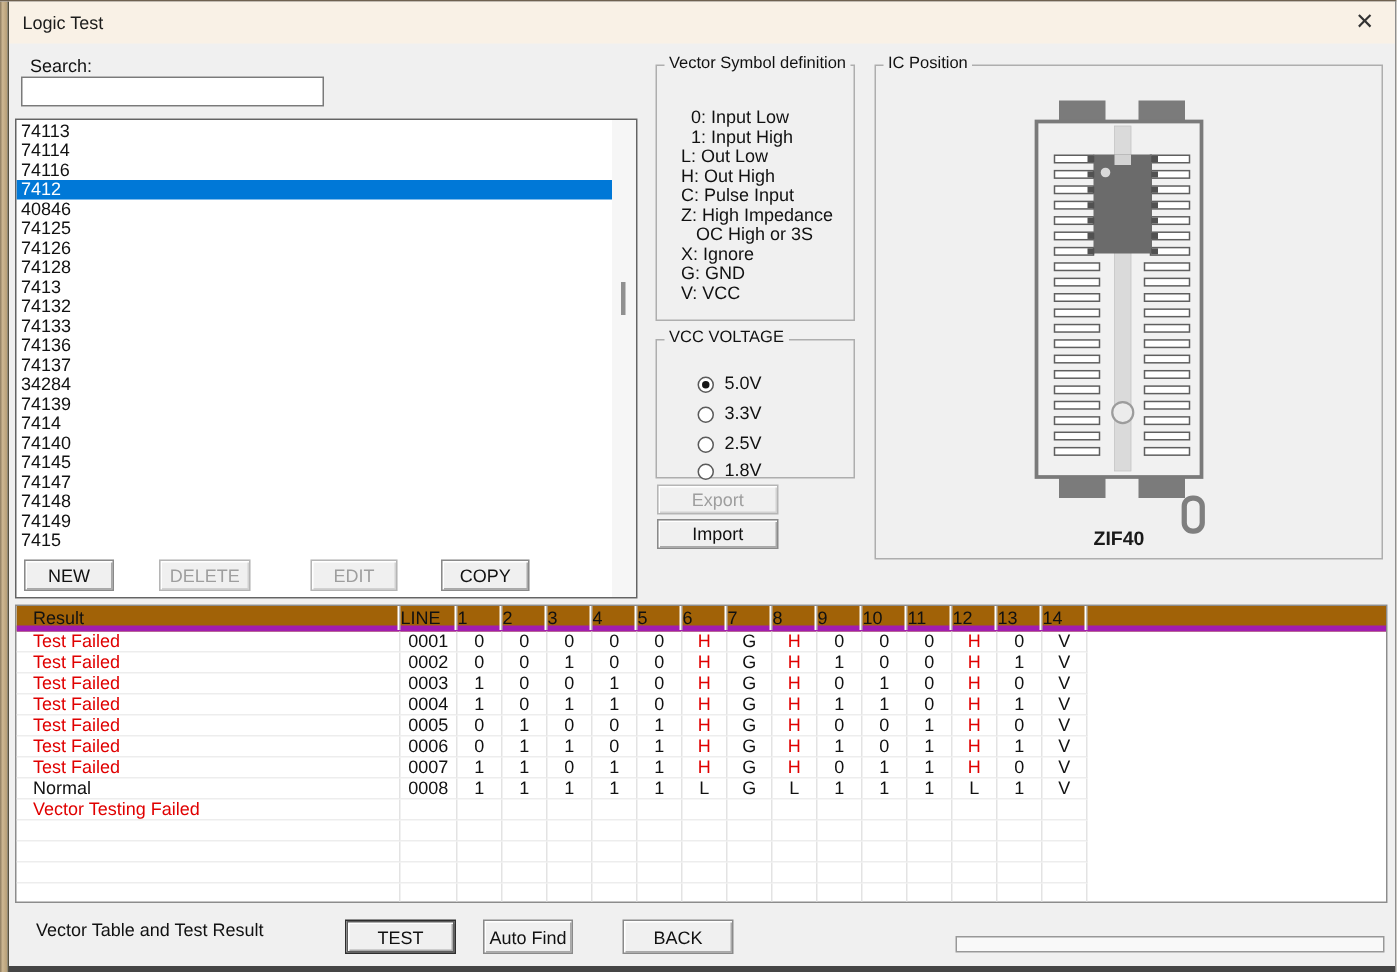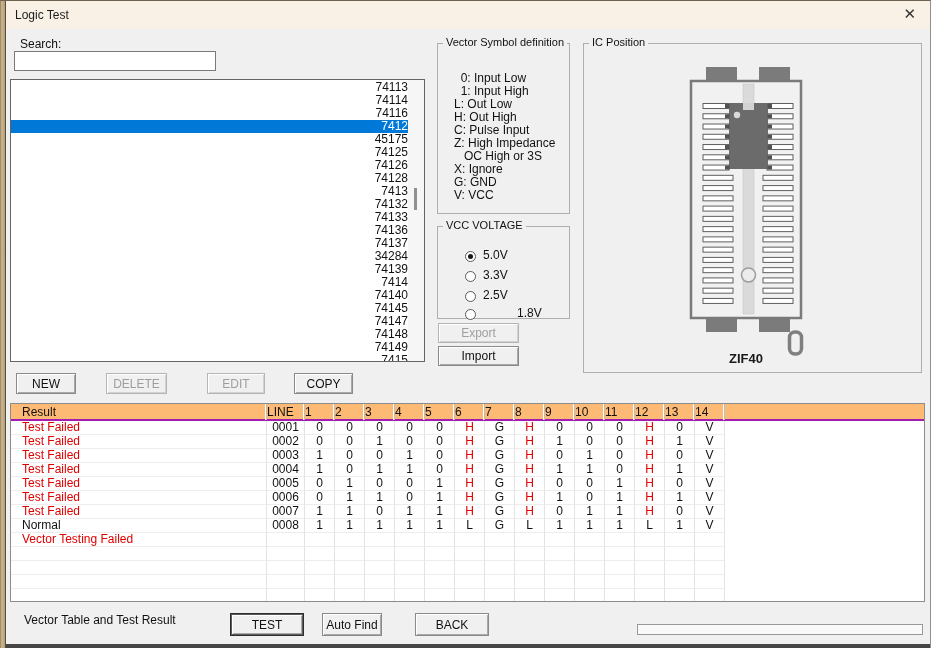--- a/index.html
+++ b/index.html
@@ -13,21 +13,21 @@
     background:linear-gradient(to right,#8c7b5f,#cdb792 35%,#b49c74);
     border-right:1px solid #55503f;box-sizing:border-box;}
   .frame-bottom{position:absolute;left:6px;right:0;bottom:0;height:4px;background:#454545;z-index:9;}
   .titlebar{position:absolute;left:6px;top:0;right:0;height:28px;background:#f9f1e6;}
   .titlebar .title{position:absolute;left:9px;top:7px;font-size:12px;color:#1c1c1c;}
   .titlebar .close{position:absolute;right:10px;top:4px;font-size:15px;color:#333;cursor:pointer;padding:0 4px;}
   
   .search-label{position:absolute;left:20px;top:36px;}
   .search-input{position:absolute;left:14px;top:50px;width:194px;height:18px;border:1px solid #7a7a7a;background:#fff;font:12px "Liberation Sans",sans-serif;padding:0 3px;outline:none;}
   
-  .listbox{position:absolute;left:10px;top:78px;width:415px;height:283px;background:#fff;border:1px solid #646464;box-sizing:border-box;overflow:hidden;text-align:right;}
+  .listbox{position:absolute;left:10px;top:78px;width:415px;height:320px;background:#fff;border:1px solid #646464;box-sizing:border-box;overflow:hidden;}
   .list-items{position:absolute;left:0;top:1px;right:16px;bottom:0;overflow:hidden;}
   .list-item{height:13px;line-height:13px;padding-left:3px;white-space:nowrap;}
   .list-item.selected{background:#0078d7;color:#fff;}
   .list-scrollbar{position:absolute;right:0;top:0;bottom:0;width:16px;background:#f6f6f6;}
   .list-thumb{position:absolute;left:6px;top:108px;width:3px;height:22px;background:#909090;}
   
   .btn{position:absolute;display:flex;align-items:center;justify-content:center;
     background:#f0f0f0;border:1px solid #8a8a8a;
     box-shadow:inset 1px 1px 0 #ffffff, inset -1px -1px 0 #a9a9a9;
     font:12px "Liberation Sans",sans-serif;color:#111;box-sizing:border-box;cursor:pointer;}
@@ -37,21 +37,21 @@
   .groupbox{position:absolute;border:1px solid #aeaeae;box-sizing:border-box;}
   .gb-label{position:absolute;top:-8px;left:5px;background:#f0f0f0;padding:0 3px;font-size:11px;white-space:nowrap;}
   .vs-lines{position:absolute;left:16px;top:28px;right:4px;}
   .vs-line{height:13px;line-height:13px;white-space:pre;}
   
   .radio-row{position:absolute;left:27px;height:14px;display:flex;align-items:flex-end;cursor:pointer;}
   .radio-circle{width:11px;height:11px;border:1px solid #5a5a5a;border-radius:50%;background:#fff;box-sizing:border-box;position:relative;margin-right:7px;}
   .radio-circle.checked::after{content:"";position:absolute;left:2px;top:2px;width:5px;height:5px;border-radius:50%;background:#161616;}
   
   .rtable{position:absolute;left:10px;top:402px;width:915px;height:199px;background:#fff;border:1px solid #8c8c8c;box-sizing:border-box;overflow:hidden;}
-  .thead{display:flex;height:17px;background:#fdba74;border-bottom:2px solid #a21caf;box-sizing:border-box;}
+  .thead{display:flex;height:17px;background:#a16207;border-bottom:4px solid #a21caf;box-sizing:border-box;}
   .hcell{height:16px;line-height:16px;border-right:1px solid #bdbdbd;box-shadow:inset -1px 0 0 #ffffff;box-sizing:border-box;flex:0 0 auto;overflow:hidden;}
   .hcell.result{text-align:left;padding-left:11px;}
   .hcell.filler{border-right:none;box-shadow:none;flex:1 1 auto;}
   .trow{display:flex;height:14px;}
   .tcell{height:14px;line-height:13px;border-right:1px solid #e3e3e3;border-bottom:1px solid #ededed;text-align:center;box-sizing:border-box;flex:0 0 auto;overflow:hidden;}
   .tcell.result{text-align:left;padding-left:11px;white-space:nowrap;}
   .tcell.filler{border:none;flex:1 1 auto;}
   .red{color:#e00000;}
   
   .bottom-label{position:absolute;left:24px;top:612px;}
@@ -73,21 +73,21 @@
 
   <label class="search-label">Search:</label>
   <input class="search-input" value="" style="">
 
   <div class="listbox">
     <div class="list-items" id="device-list-items">
         <div class="list-item">74113</div>
         <div class="list-item">74114</div>
         <div class="list-item">74116</div>
         <div class="list-item selected">7412</div>
-        <div class="list-item">45175</div>
+        <div class="list-item">40846</div>
         <div class="list-item">74125</div>
         <div class="list-item">74126</div>
         <div class="list-item">74128</div>
         <div class="list-item">7413</div>
         <div class="list-item">74132</div>
         <div class="list-item">74133</div>
         <div class="list-item">74136</div>
         <div class="list-item">74137</div>
         <div class="list-item">34284</div>
         <div class="list-item">74139</div>
@@ -133,21 +133,21 @@
           <span>5.0V</span>
         </div>
         <div class="radio-row" style="top: 41px;">
           <span class="radio-circle"></span>
           <span>3.3V</span>
         </div>
         <div class="radio-row" style="top: 61px;">
           <span class="radio-circle"></span>
           <span>2.5V</span>
         </div>
-        <div class="radio-row" style="top: 79px; gap: 34px;">
+        <div class="radio-row" style="top: 79px;">
           <span class="radio-circle"></span>
           <span>1.8V</span>
         </div>
       </div>
   </div>
 
   <div class="btn disabled" style="left:438px;top:322px;width:81px;height:20px;">Export</div>
   <div class="btn" style="left:438px;top:345px;width:81px;height:20px;">Import</div>
 
   <div class="groupbox" style="left:583px;top:42px;width:339px;height:330px;">

